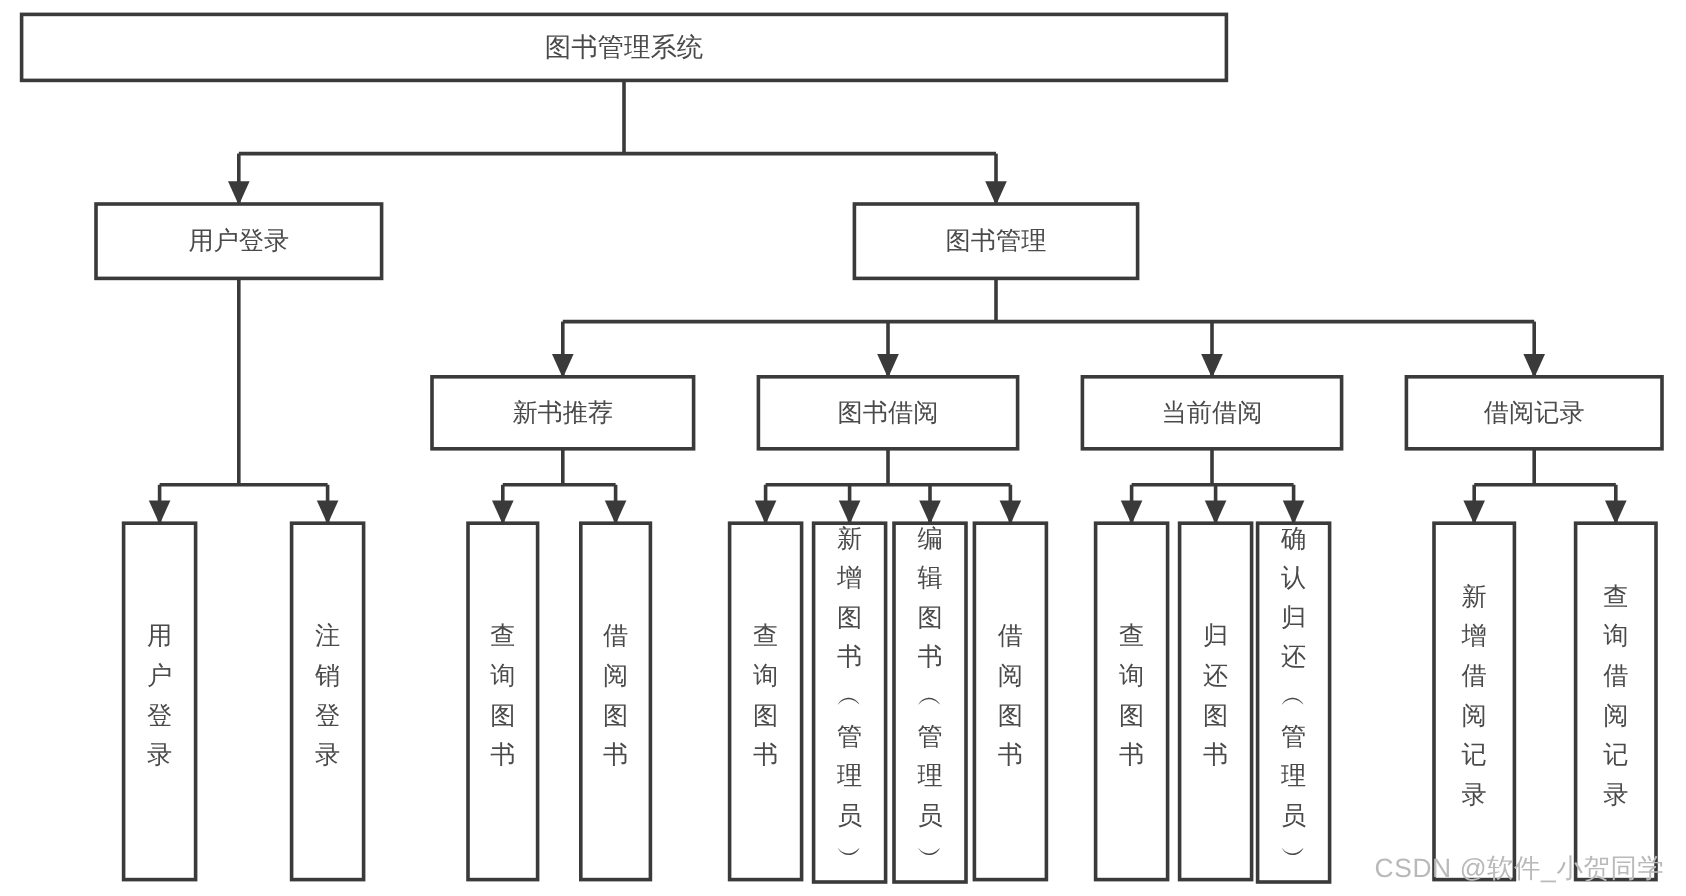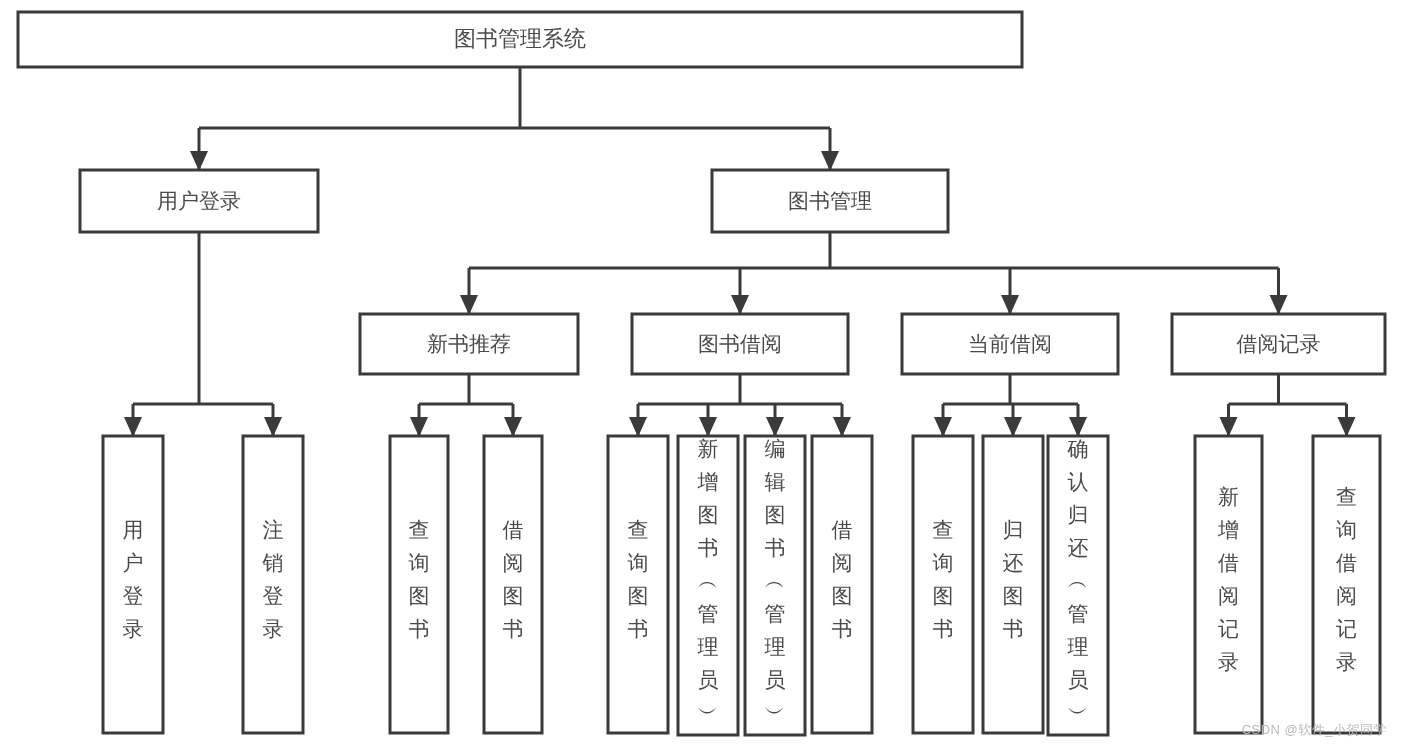--- a/index.html
+++ b/index.html
@@ -56,21 +56,21 @@
     fill: #4a4a4a;
     font-family: "Liberation Sans", "DejaVu Sans", sans-serif;
     font-size: 21px;
     text-anchor: middle;
   }
   .watermark {
     position: absolute;
     right: 18px;
     bottom: 8px;
     font-family: "Liberation Sans", "DejaVu Sans", sans-serif;
-    font-size: 13px;
+    font-size: 22px;
     color: #b9b9b9;
     white-space: nowrap;
     letter-spacing: 0.5px;
   }
 </style>
 </head>
 <body>
 
 <div id="diagram-root">
   <svg id="tree-svg" viewBox="0 0 1405 747">

